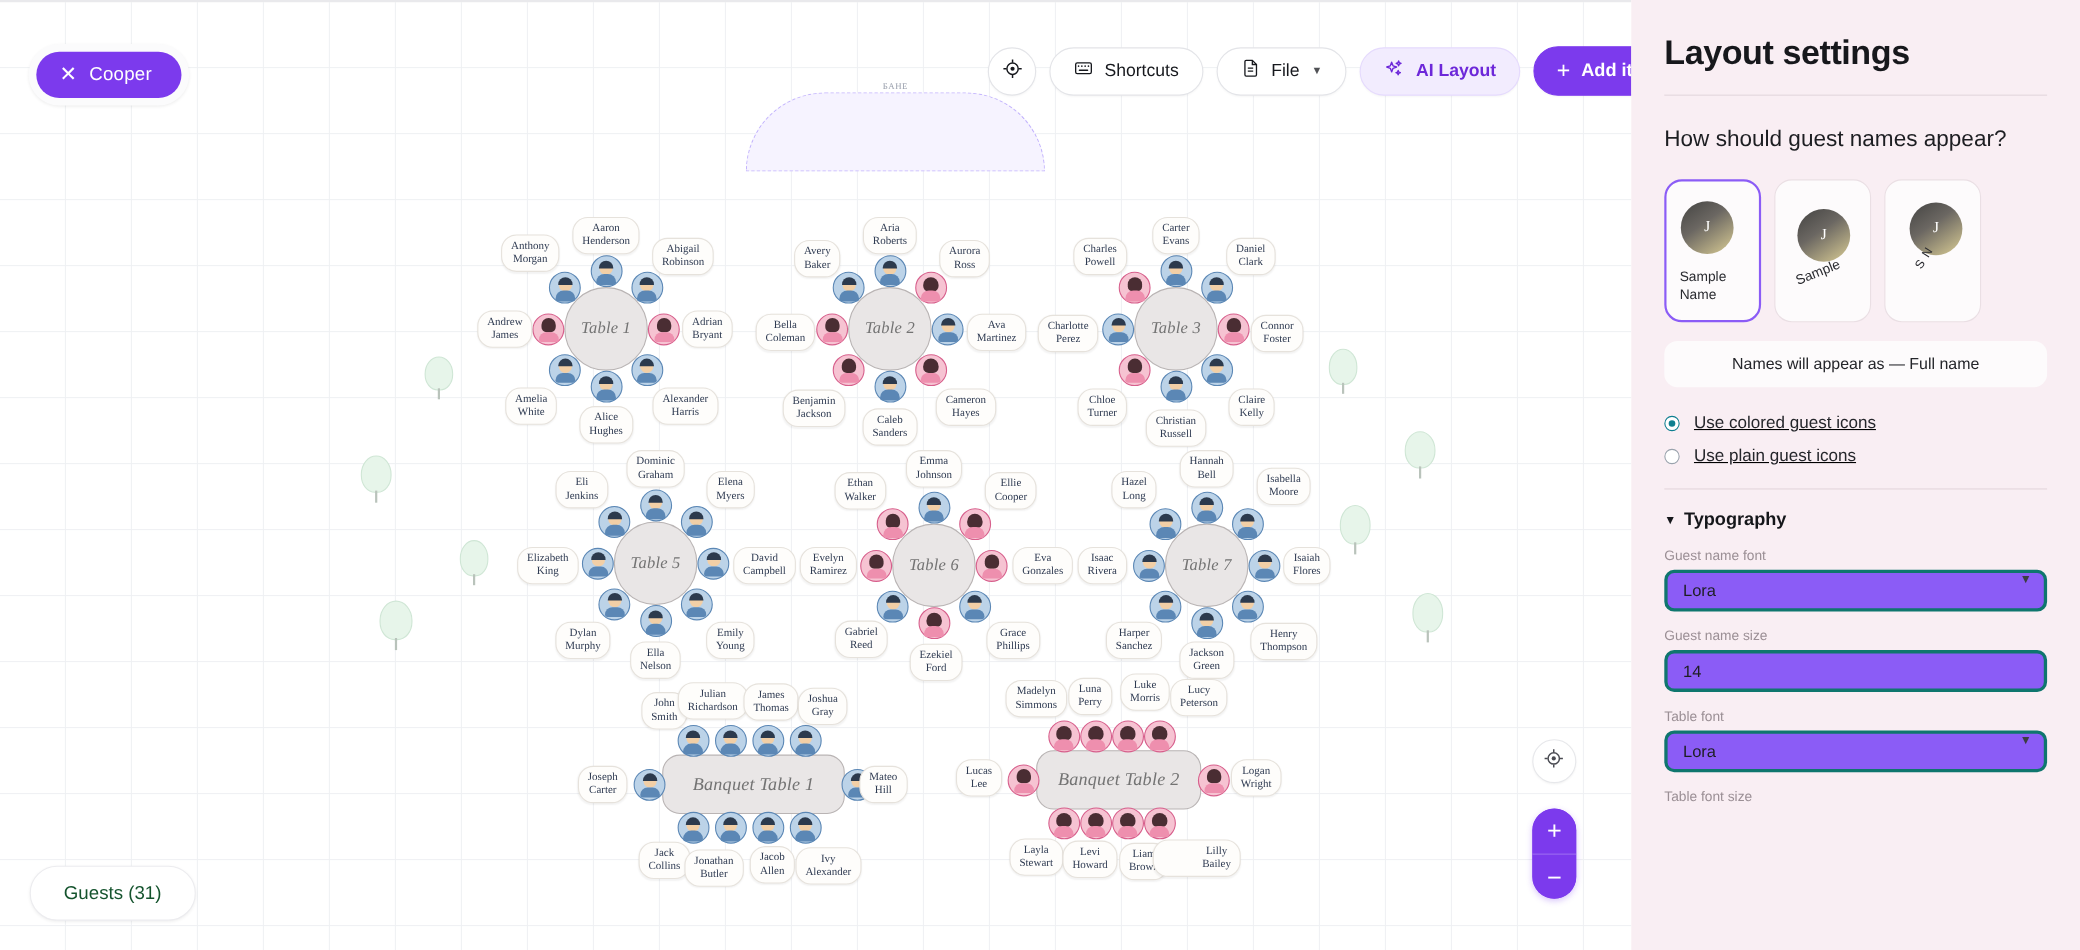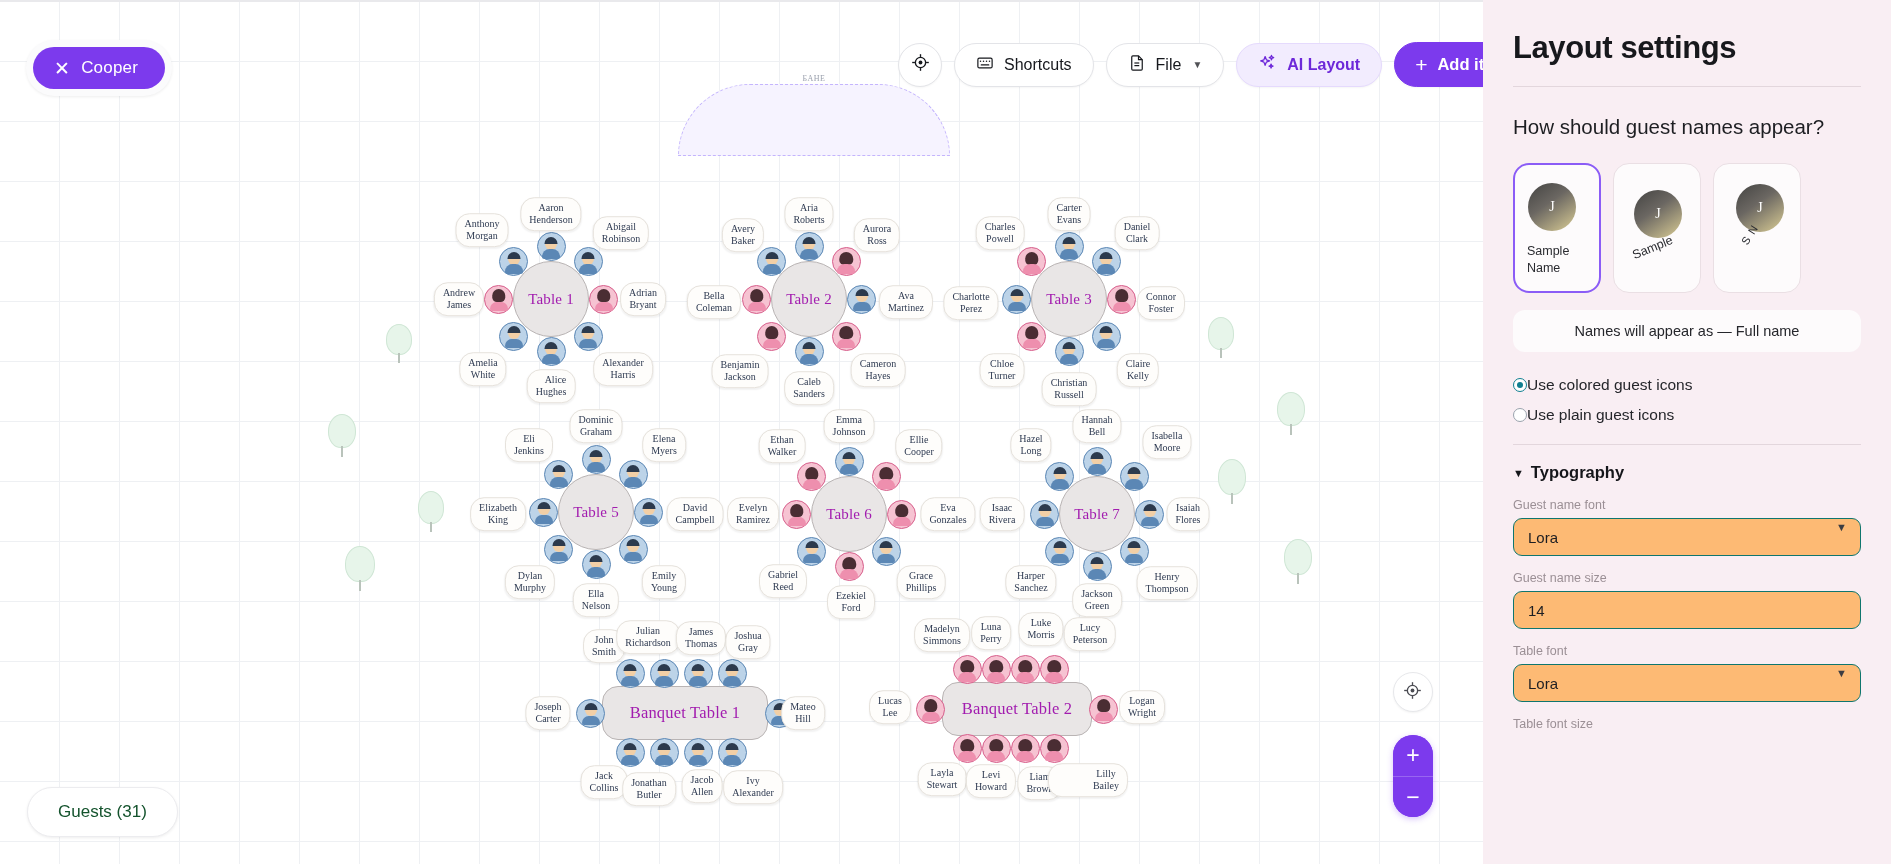--- a/index.html
+++ b/index.html
@@ -126,21 +126,21 @@
     background: #e9e6e6; border: 1.3px solid #b9b4b4;
     display: flex; align-items: center; justify-content: center;
   }
   .banquet-top {
     border-radius: 16px;
     background: #e9e6e6; border: 1.3px solid #b9b4b4;
     display: flex; align-items: center; justify-content: center;
   }
   .table-label {
     font-family: "Liberation Serif", serif;
-    color: #a21caf; font-size: 15px; letter-spacing: .2px;
+    color: #737373; font-size: 15px; letter-spacing: .2px; font-style: italic;
   }
   .banquet-top .table-label { font-size: 16.5px; }
 
   
   .seat {
     position: absolute; width: 29px; height: 29px; border-radius: 50%;
     display: block;
   }
   .seat.blue { background: #bcd3e8; border: 1.6px solid #5b87b5; }
   .seat.pink { background: #f6c3d2; border: 1.6px solid #d75f8c; }
@@ -213,43 +213,43 @@
   .opt2 .opt-label { left: 16px; top: 84px; transform: rotate(-22deg); transform-origin: left top; }
   .opt3 .opt-label {
     left: 24px; top: 76px; transform: rotate(-58deg); transform-origin: left top;
     font-size: 11px; letter-spacing: 1px;
   }
   #names-preview {
     background: #fdfbfc; border-radius: 12px; padding: 13px 12px;
     text-align: center; font-size: 14.5px; color: #25262b; margin-bottom: 24px;
   }
   .radio-row {
-    display: flex; align-items: center; margin-bottom: 12px; cursor: pointer;
+    display: flex; align-items: center; gap: 13px; margin-bottom: 12px; cursor: pointer; text-decoration: underline;
   }
   .radio {
     width: 14px; height: 14px; border-radius: 50%;
     border: 1.6px solid #9aa3ad; background: #fff; flex: none; position: relative;
   }
   .radio.on { border-color: #0f7f90; }
   .radio.on::after {
     content: ''; position: absolute; left: 2.6px; top: 2.6px;
     width: 6.6px; height: 6.6px; border-radius: 50%; background: #0f7f90;
   }
   .radio-label { font-size: 15.5px; color: #25262b; }
   .sb-divider2 { height: 1px; background: #e3d6dc; margin: 20px 0 18px 0; }
   #typography-head {
     display: flex; align-items: center; gap: 7px;
     font-size: 16.5px; font-weight: 700; color: #15161a; margin-bottom: 16px; cursor: pointer;
   }
   .tri { font-size: 11px; }
   .field-label { font-size: 12.5px; color: #9b8f95; margin-bottom: 6px; }
   .field-wrap { margin-bottom: 15px; position: relative; }
   .field-ctl {
-    width: 100%; height: 38px; background: #fdba74;
-    border: 1px solid #0f766e; border-radius: 9px;
+    width: 100%; height: 38px; background: #8b5cf6;
+    border: 3px solid #0f766e; border-radius: 9px;
     padding: 0 34px 0 14px; font-size: 15px; color: #1d1e22;
     display: flex; align-items: center;
     font-family: "Liberation Sans", sans-serif;
   }
   .sel-caret {
     position: absolute; right: 14px; top: 50%; transform: translateY(-50%);
     font-size: 11px; color: #3c3d42; pointer-events: none;
   }
 </style>
 </head>
@@ -324,21 +324,21 @@
           <span class="head"></span>
           <span class="hair"></span>
           <span class="body"></span>
         </span>
         <div class="chip" style="left: 623px; top: 367px;">Alexander<br>Harris</div>
         <span class="seat blue" style="left: 536.5px; top: 335px;">
           <span class="head"></span>
           <span class="hair"></span>
           <span class="body"></span>
         </span>
-        <div class="chip" style="left: 551px; top: 384px; text-align: right;">Alice<br>Hughes</div>
+        <div class="chip" style="left: 551px; top: 384px;">Alice<br>Hughes</div>
         <span class="seat blue" style="left: 499.377px; top: 319.623px;">
           <span class="head"></span>
           <span class="hair"></span>
           <span class="body"></span>
         </span>
         <div class="chip" style="left: 483px; top: 367px;">Amelia<br>White</div>
         <span class="seat pink" style="left: 484px; top: 282.5px;">
           <span class="head"></span>
           <span class="hair"></span>
           <span class="body"></span>

